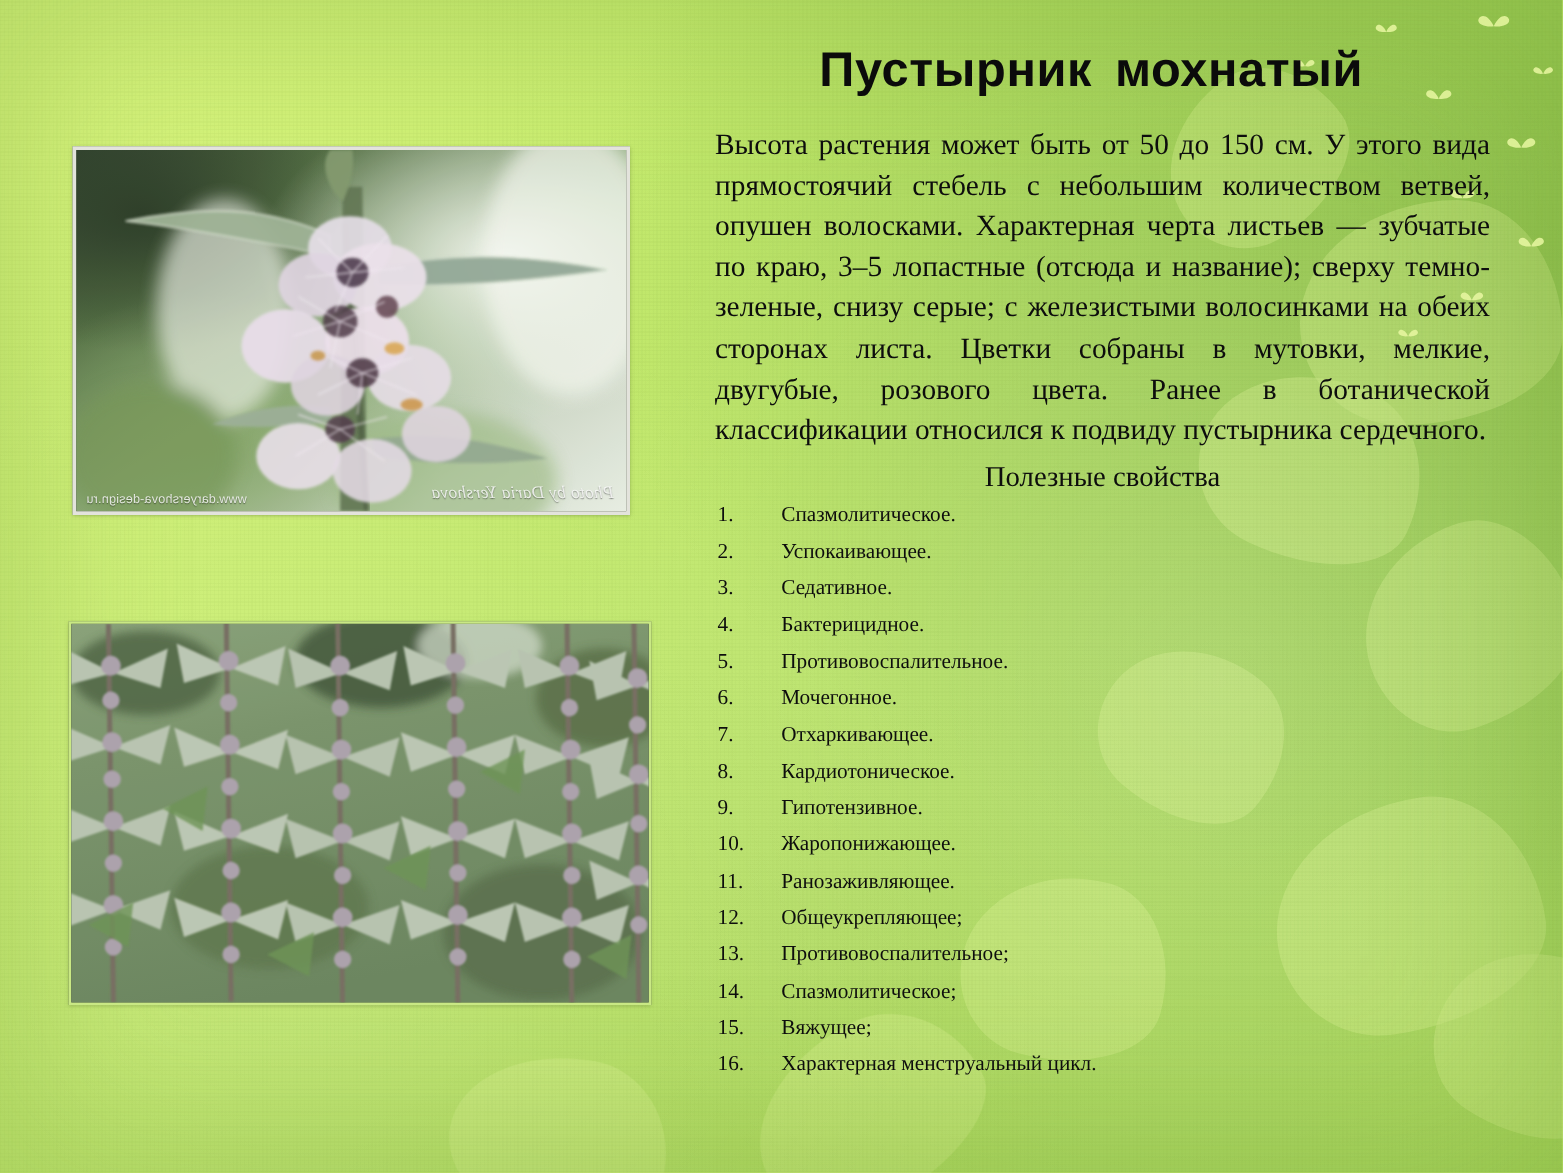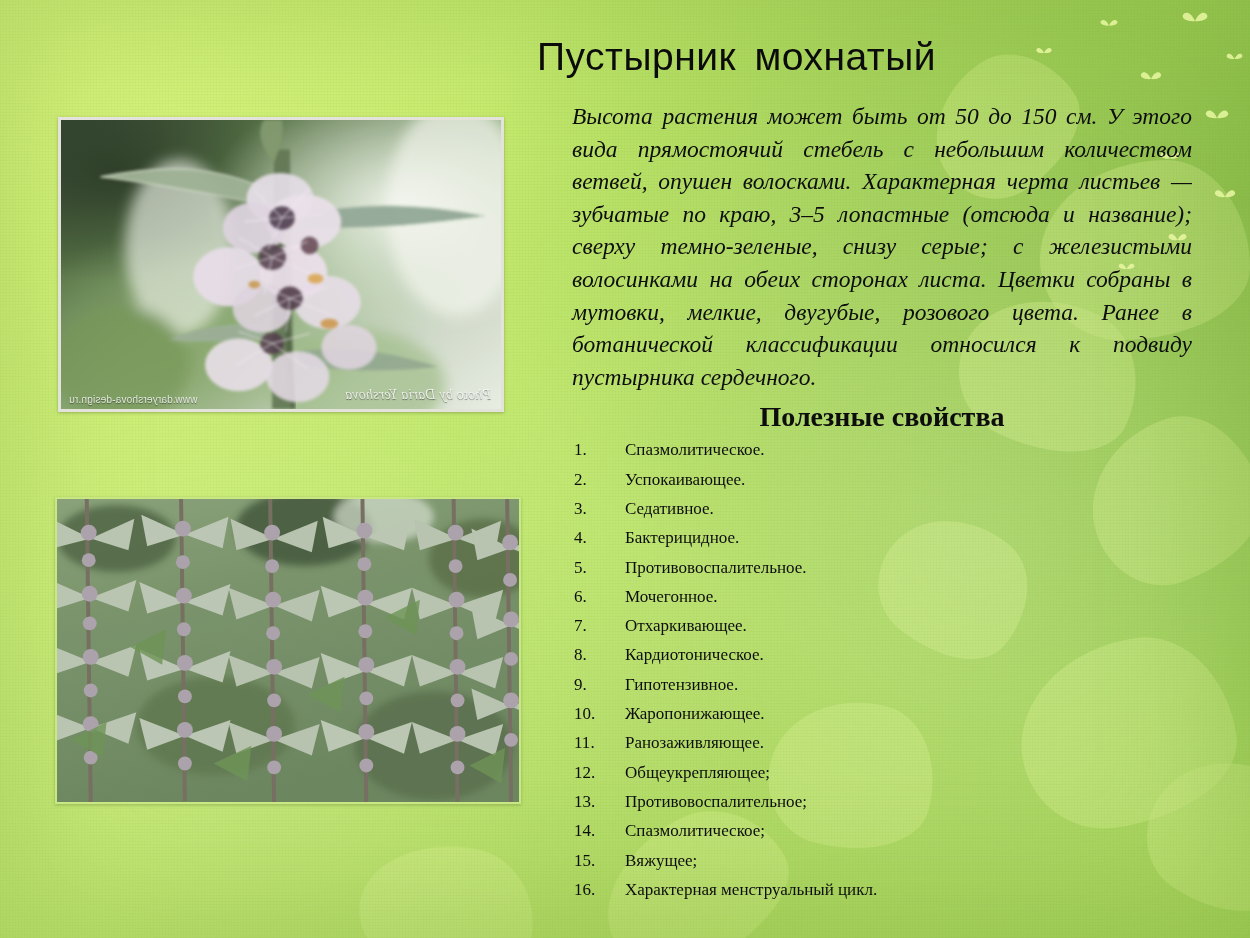--- a/index.html
+++ b/index.html
@@ -103,44 +103,44 @@
   
   .content {
     position: absolute;
     left: 537px;
     top: 34px;
     width: 672px;
   }
   .title {
     margin: 0;
     font-family: "Liberation Sans", sans-serif;
-    font-weight: normal;
+    font-weight: bold;
     font-size: 39px;
     line-height: 46px;
     color: #0b0b0b;
+    text-align: center;
     letter-spacing: 0.5px;
     word-spacing: 7px;
   }
   .intro {
     margin: 20px 0 0 35px;
     width: 620px;
     font-size: 23.5px;
     line-height: 32.6px;
     color: #0d0d0d;
     text-align: justify;
     text-justify: inter-word;
     hyphens: none;
-    font-style: italic;
   }
   .props-heading {
     margin: 8px 0 2px 35px;
     width: 620px;
     text-align: center;
-    font-size: 28px;
-    font-weight: bold;
+    font-size: 23px;
+    font-weight: normal;
     color: #0d0d0d;
   }
   ol.props {
     margin: 0 0 0 35px;
     padding: 0;
     list-style: none;
     counter-reset: prop;
     width: 620px;
   }
   ol.props li {

